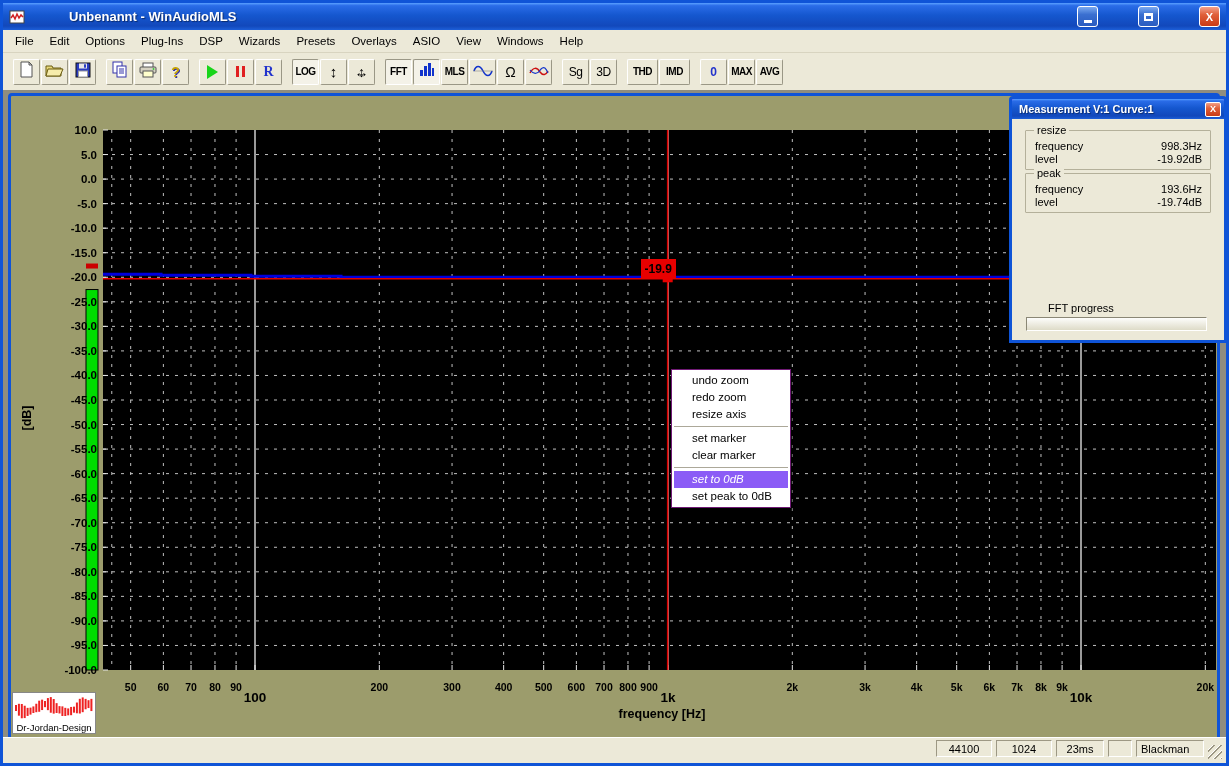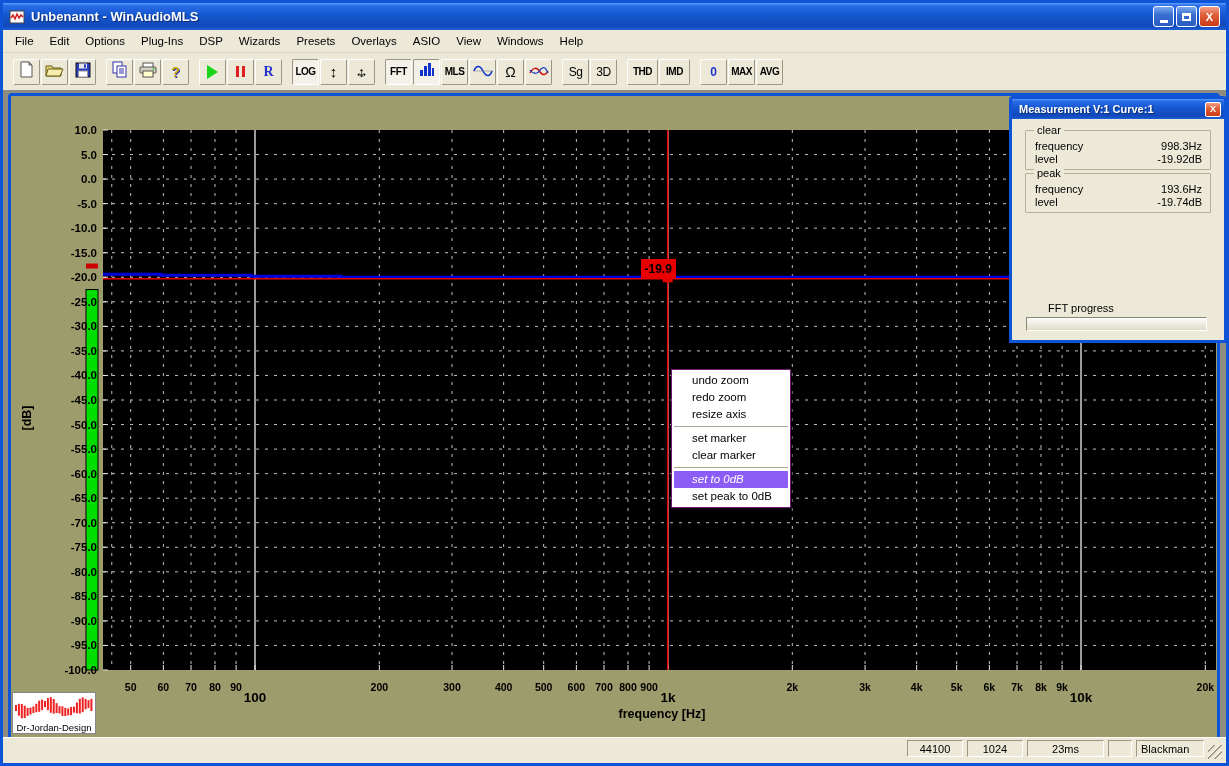--- a/index.html
+++ b/index.html
@@ -1,21 +1,21 @@
 <!DOCTYPE html>
 <html><head>
 <meta charset="utf-8">
 <style>
   html,body{margin:0;padding:0;background:#3a6ea5;font-family:"Liberation Sans",sans-serif;}
   #root{position:relative;width:1229px;height:766px;overflow:hidden;background:#ece9d8;
         border:3px solid #0f54d7;box-sizing:border-box;}
   
   .titlebar{position:absolute;left:0;top:0;right:0;height:27px;
     background:linear-gradient(to bottom,#5aa0ff 0%,#2a6ce8 10%,#1557cf 45%,#1248bb 85%,#1d5fd8 100%);
-    display:flex;align-items:center;padding:0 6px;color:#fff;}
+    display:flex;align-items:center;padding:0 6px;color:#fff;gap:38px;}
   .titlebar .apptitle{font-size:13px;font-weight:bold;margin-left:6px;
     text-shadow:1px 1px 1px #0a2a6a;flex:1;white-space:nowrap;}
   .winbtn{width:21px;height:21px;margin-left:2px;border-radius:3px;border:1px solid #fff;
     display:flex;align-items:center;justify-content:center;color:#fff;font-size:11px;font-weight:bold;
     background:linear-gradient(to bottom,#7aa9f0,#3a6fd0 40%,#2a5cc0);box-sizing:border-box;}
   .winbtn.close{background:linear-gradient(to bottom,#f2a08a,#e0603a 40%,#c93a16);}
   .winbtn .minbar{width:8px;height:3px;background:#fff;margin-top:9px;}
   .winbtn .maxbox{width:9px;height:8px;border:2px solid #fff;border-top-width:3px;box-sizing:border-box;}
   .appicon{width:16px;height:16px;flex:0 0 auto;}
   
@@ -439,21 +439,21 @@
       </div>
     </div>
 
     <div class="mpanel">
       <div class="mtitle">
         <span class="mt">Measurement V:1 Curve:1</span>
         <div class="mclose">X</div>
       </div>
       <div class="mbody">
         <div class="group g-cursor">
-          <span class="glabel">clear</span>
+          <span class="glabel">resize</span>
           <div class="grow">
             <span>frequency</span>
             <span>998.3Hz</span>
           </div>
           <div class="grow">
             <span>level</span>
             <span>-19.92dB</span>
           </div>
         </div>
         <div class="group g-peak">
@@ -481,19 +481,19 @@
         <div class="ctx-item">clear marker</div>
         <div class="ctx-sep"></div>
         <div class="ctx-item selected">set to 0dB</div>
         <div class="ctx-item">set peak to 0dB</div>
       </div>
   </div>
 
   <div class="statusbar" id="statusbar">
       <div class="sb-panel" style="width: 56px;">44100</div>
       <div class="sb-panel" style="width: 56px;">1024</div>
-      <div class="sb-panel" style="width: 77px;">23ms</div>
+      <div class="sb-panel" style="width: 48px;">23ms</div>
       <div class="sb-panel" style="width: 24px;"></div>
       <div class="sb-panel left" style="width: 68px;">Blackman</div>
       <div class="sb-grip"></div>
     </div>
 
 </div>
 
 </body></html>

